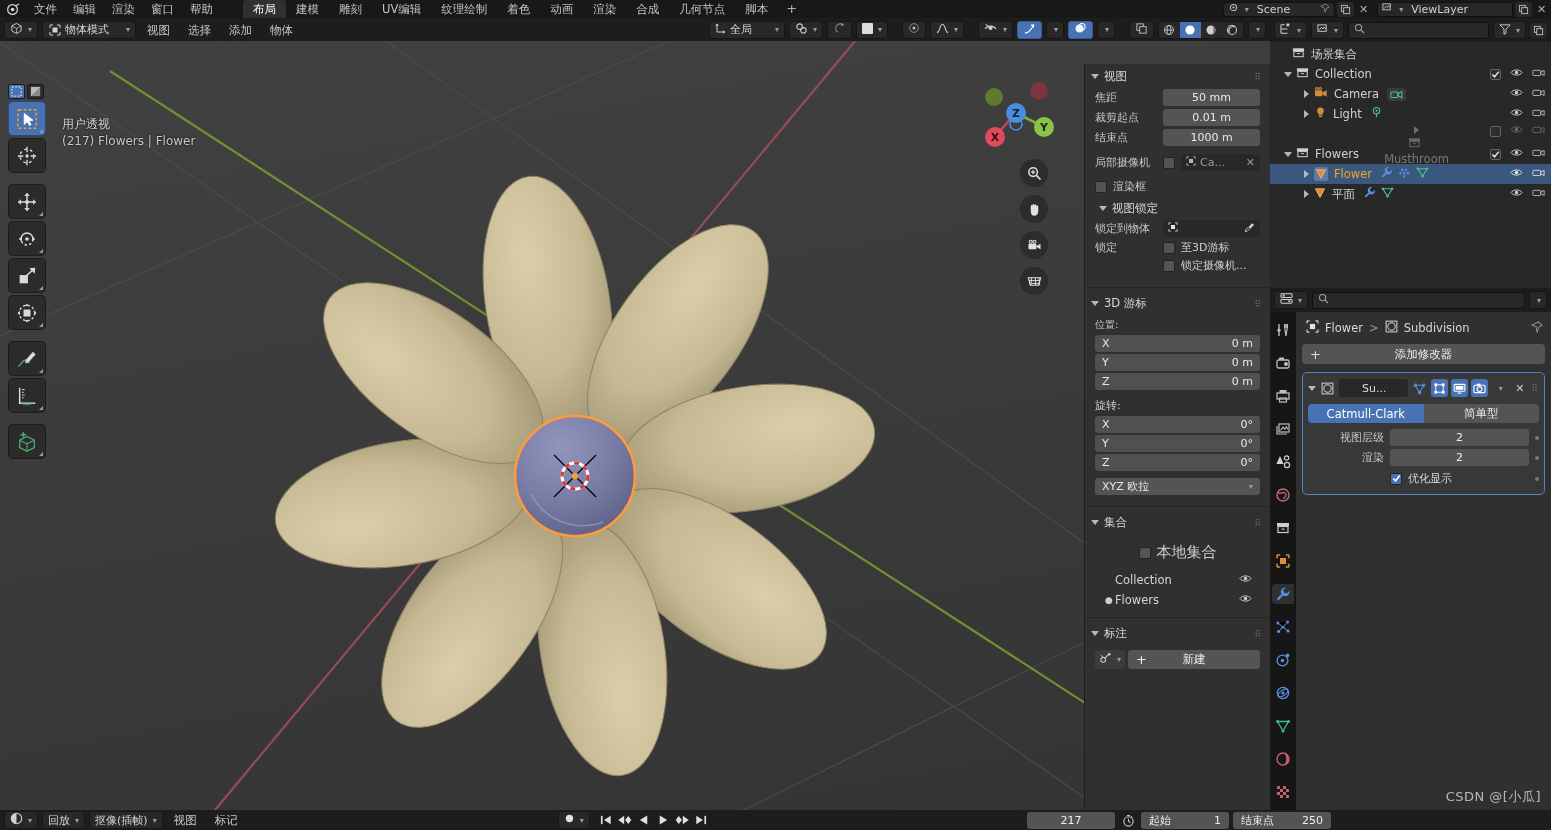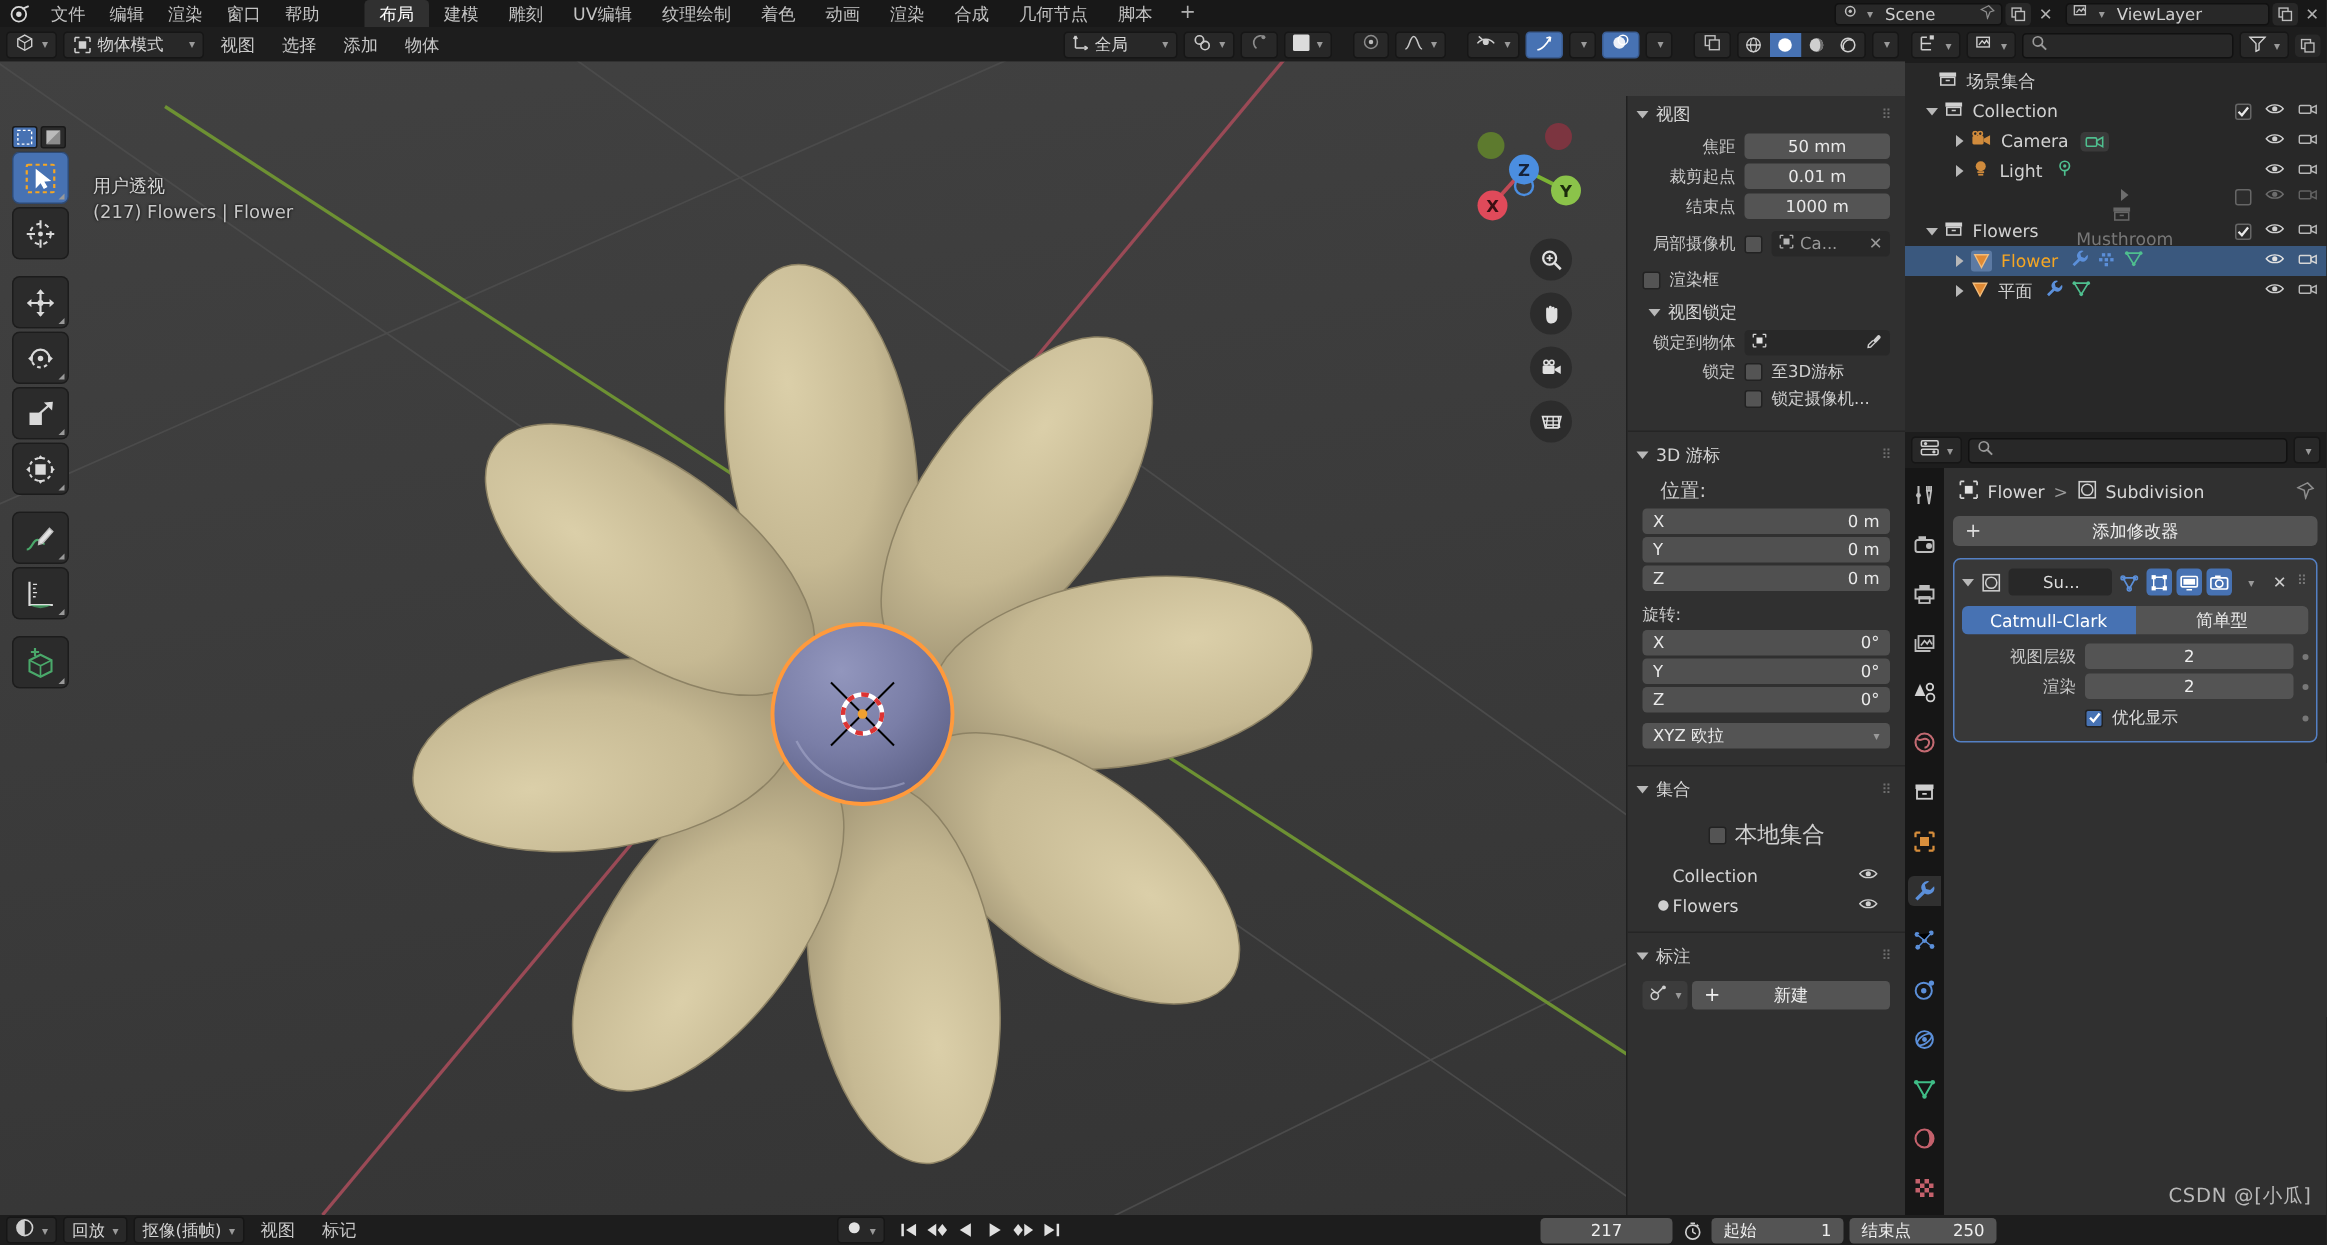--- a/index.html
+++ b/index.html
@@ -98,21 +98,21 @@
   .np-tab {
     width: 21px; padding: 9px 0; background: #2c2c2c; color: #b9b9b9; font-size: 11px;
     writing-mode: vertical-rl; text-orientation: upright; letter-spacing: 0px;
     border-radius: 4px 0 0 4px; display:flex; align-items:center; justify-content:center;
   }
   .np-tab.active { background: #3c3c3c; color: #fff; }
   .np-sec-hdr { display:flex; align-items:center; gap: 5px; padding: 5px 8px 5px 6px; color: #d6d6d6; font-size: 11.5px;}
   .np-sec-hdr .grip { margin-left:auto; color:#6f6f6f; font-size: 9px; letter-spacing:1px;}
   .np-body { padding: 0px 10px 8px 10px; }
   .row { display: flex; align-items: center; gap: 6px; margin-bottom: 3px; }
-  .row .lbl { flex: 0 0 auto; text-align: right; color: #c6c6c6; font-size: 11px; width: 62px; }
+  .row .lbl { flex: 0 0 auto; text-align: left; color: #c6c6c6; font-size: 11px; width: 62px; }
   .fld {
     flex: 1; height: 17px; background: #545454; border-radius: 3px;
     display:flex; align-items:center; justify-content:center; color: #e9e9e9; font-size: 11px;
   }
   .fld.split { justify-content: space-between; padding: 0 7px; background: #505050; }
   .fld.dark { background: #282828; justify-content: flex-start; padding: 0 5px; gap: 4px;}
   .chk { width: 12px; height: 12px; border-radius: 2px; background: #545454; border:1px solid #222; flex: 0 0 auto;}
   .chk.on { background: #4772b3; }
   .sub-hdr { display:flex; align-items:center; gap: 5px; padding: 4px 0 4px 4px; color: #d6d6d6; font-size: 11.5px;}
   .np-div { height:1px; background:#252525; margin: 3px 0; }
@@ -688,21 +688,21 @@
       </div>
 
       <div class="np-div"></div>
 
       <div class="np-sec-hdr">
         <span class="tri"></span>
         <span>3D 游标</span>
         <span class="grip">⠿</span>
       </div>
       <div class="np-body">
-        <div style="font-size:13px;color:#cdcdcd;padding:2px 0 3px 0;margin-left:12px;">位置:</div>
+        <div style="font-size:10px;color:#cdcdcd;padding:2px 0 3px 0;">位置:</div>
         <div class="fld split" style="margin-bottom:2px;">
           <span>X</span>
           <span>0 m</span>
         </div>
         <div class="fld split" style="margin-bottom:2px;">
           <span>Y</span>
           <span>0 m</span>
         </div>
         <div class="fld split">
           <span>Z</span>

